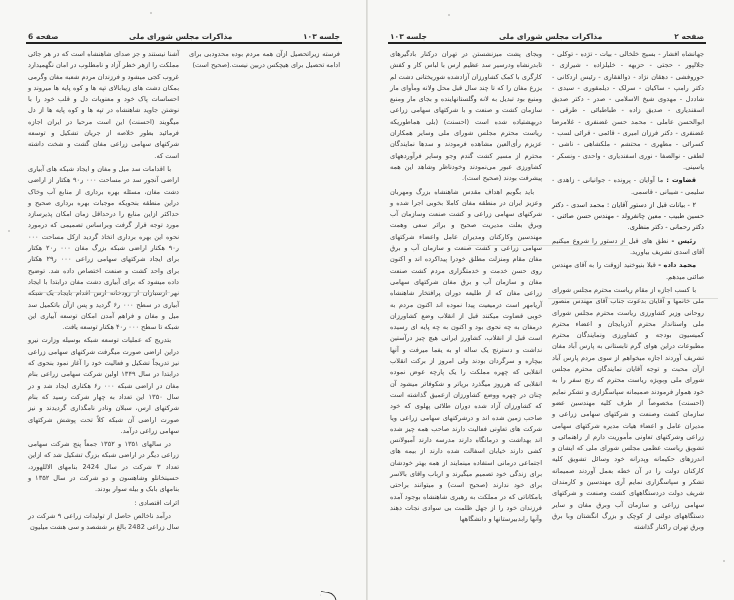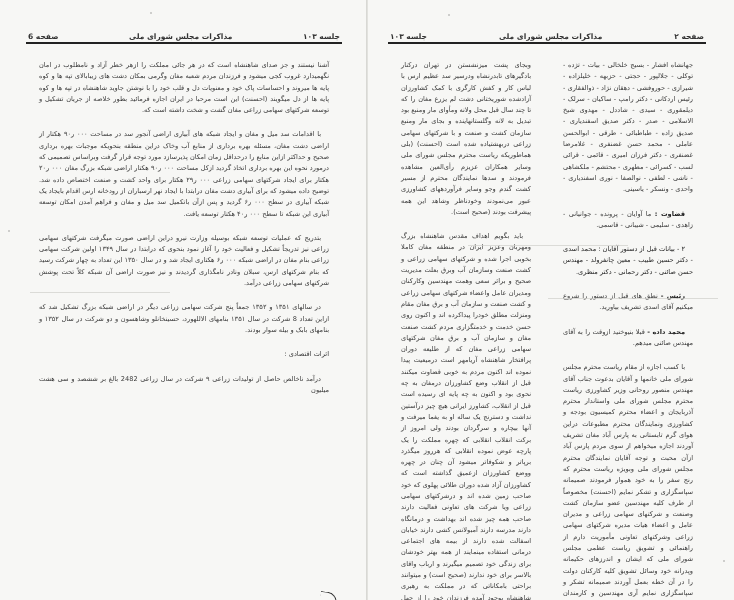--- a/index.html
+++ b/index.html
@@ -30,21 +30,21 @@
   .page.right .rule { left: 20px; right: 28px; }
   .columns {
     position: absolute; top: 47px; display: flex; direction: rtl; gap: 6px;
   }
   .page.left .columns { left: 26px; right: 24px; }
   .page.right .columns { left: 20px; right: 28px; }
   .col {
     flex: 1; direction: rtl; text-align: justify; font-size: 6.6px; line-height: 11.3px;
     color: #3a3a3a; overflow: hidden;
   }
-  .col p { margin: 13px; text-indent: 8px; }
+  .col p { margin: 2px; text-indent: 8px; }
   .col p.noindent { text-indent: 0; }
   .col p.bold { font-weight: normal; color: #1e1e1e; }
   .col .spk { font-weight: bold; color: #1e1e1e; }
   .hline {
     position: absolute; height: 1px; background: #cfcfcb; opacity: .7;
   }
   .speck { position: absolute; width: 2px; height: 2px; background: #999; border-radius: 50%; opacity: .6; }
   .foot-mark {
     position: absolute; width: 16px; height: 12px; border-top: 1.5px solid #333; border-right: 1.5px solid #333;
     border-radius: 0 10px 0 0; transform: rotate(8deg);
@@ -57,24 +57,27 @@
 
   <div class="page left">
     <div class="header">
       <span>جلسه ۱۰۳</span>
       <span>مذاکرات مجلس شورای ملی</span>
       <span>صفحه 6</span>
     </div>
     <div class="rule"></div>
     <div class="columns">
       <div class="col">
+        <p class="noindent">فرسته زیراتحصیل ازآن همه مردم بوده محدودبی برای ادامه تحصیل برای هیچکس دربین نیست.(صحیح است)</p>
+      </div>
+      <div class="col">
         <p class="noindent">آشنا نیستند و جز صدای شاهنشاه است که در هر جائی مملکت را ازهر خطر آزاد و نامطلوب در امان نگهمیدارد غروب کجی میشود و فرزندان مردم شعبه مغان وگرمی بمکان دشت های زیبابالای تپه ها و کوه پایه ها میروند و احساسات پاک خود و معنویات دل و قلب خود را با نوشتن جاوید شاهنشاه در تپه ها و کوه پایه ها از دل میگویند (احسنت) این است مرحبا در ایران اجازه فرمائید بطور خلاصه از جریان تشکیل و توسعه شرکتهای سهامی زراعی مغان گشت و شخت داشته است که.</p>
         <p>با اقدامات سد میل و مغان و ایجاد شبکه های آبیاری اراضی آنجور سد در مساحت ۰۰۰ ر۹۰ هکتار از اراضی دشت مغان، مسئله بهره برداری از منابع آب وخاک دراین منطقه بنحویکه موجبات بهره برداری صحیح و حداکثر ازاین منابع را درحداقل زمان امکان پذیرسازد مورد توجه قرار گرفت وبراساس تصمیمی که درمورد نحوه این بهره برداری اتخاذ گردید ازکل مساحت ۰۰۰ ر۹۰ هکتار اراضی شبکه بزرگ مغان ۰۰۰ ر۲۰ هکتار برای ایجاد شرکتهای سهامی زراعی ۰۰۰ ر۲۹ هکتار برای واحد کشت و صنعت اختصاص داده شد. توضیح داده میشود که برای آبیاری دشت مغان درابتدا با ایجاد نهر ارسباران از رودخانه ارس اقدام بایجاد یک شبکه آبیاری در سطح ۰۰۰ ر۶ گردید و پس ازآن باتکمیل سد میل و مغان و فراهم آمدن امکان توسعه آبیاری این شبکه تا سطح ۰۰۰ ر۴۰ هکتار توسعه یافت.</p>
         <p>بتدریج که عملیات توسعه شبکه بوسیله وزارت نیرو دراین اراضی صورت میگرفت شرکتهای سهامی زراعی نیز تدریجاً تشکیل و فعالیت خود را آغاز نمود بنحوی که درابتدا در سال ۱۳۴۹ اولین شرکت سهامی زراعی بنام مغان در اراضی شبکه ۰۰۰ ر۶ هکتاری ایجاد شد و در سال ۱۳۵۰ این تعداد به چهار شرکت رسید که بنام شرکتهای ارس، سبلان ونادر نامگذاری گردیدند و نیز صورت اراضی آن شبکه کلاً تحت پوشش شرکتهای سهامی زراعی درآمد.</p>
-        <p>در سالهای ۱۳۵۱ و ۱۳۵۲ جمعاً پنج شرکت سهامی زراعی دیگر در اراضی شبکه بزرگ تشکیل شد که ازاین تعداد 8 شرکت در سال ۱۳۵۱ بنامهای الاللهورد، حسینخانلو وشاهسون و دو شرکت در سال ۱۳۵۲ و بنامهای بابک و بیله سوار بودند.</p>
+        <p>در سالهای ۱۳۵۱ و ۱۳۵۲ جمعاً پنج شرکت سهامی زراعی دیگر در اراضی شبکه بزرگ تشکیل شد که ازاین تعداد ۳ شرکت در سال 2424 بنامهای الاللهورد، حسینخانلو وشاهسون و دو شرکت در سال ۱۳۵۲ و بنامهای بابک و بیله سوار بودند.</p>
         <p class="noindent">اثرات اقتصادی :</p>
         <p>درآمد ناخالص حاصل از تولیدات زراعی ۹ شرکت در سال زراعی 2482 بالغ بر ششصد و سی هشت میلیون</p>
       </div>
     </div>
     <div class="hline" style="top:292px;left:30px;width:140px;"></div>
     <div class="speck" style="top:12px;left:150px;"></div>
     <div class="speck" style="top:230px;left:8px;"></div>
     <div class="foot-mark" style="top:592px;left:320px;"></div>
   </div>
 

